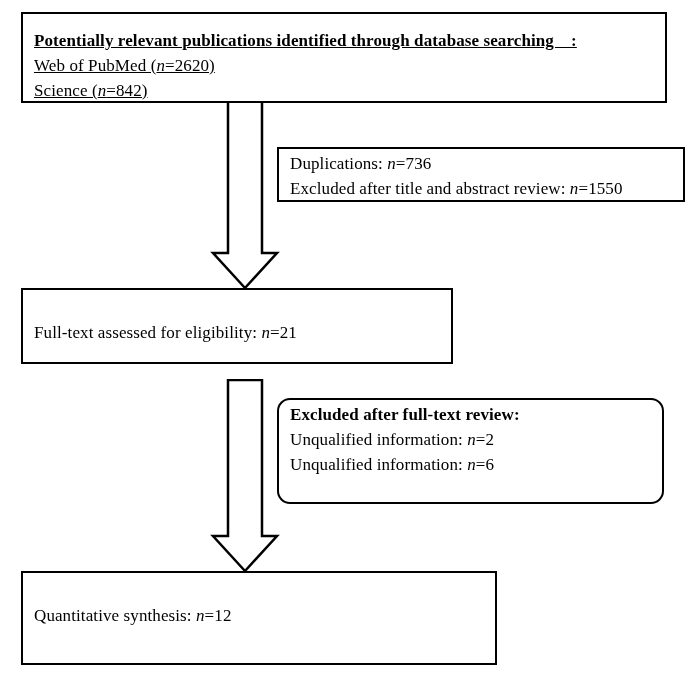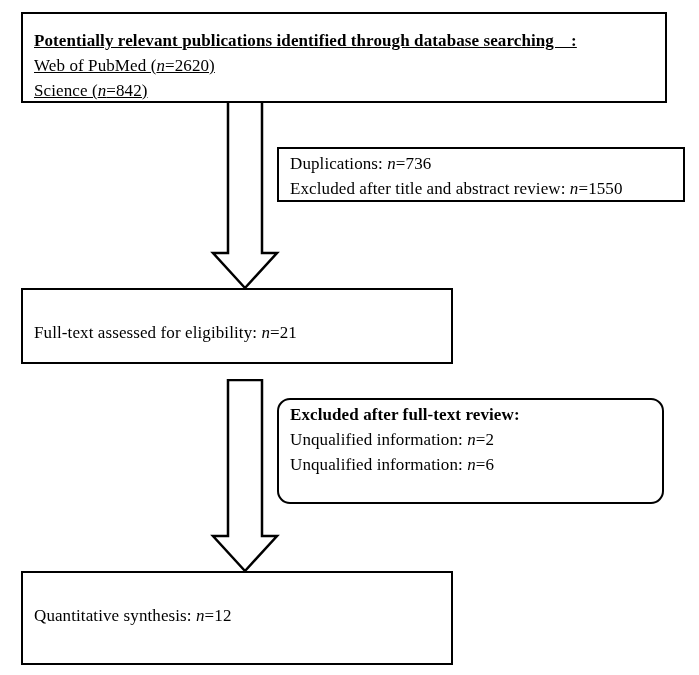--- a/index.html
+++ b/index.html
@@ -52,21 +52,21 @@
 
   #box-excluded-screen { left: 277px; top: 147px; width: 408px; height: 55px; }
   #box-excluded-screen .box-inner { top: 2px; }
 
   #box-fulltext        { left: 21px;  top: 288px; width: 432px; height: 76px; }
   #box-fulltext .box-inner { top: 30px; }
 
   #box-excluded-full   { left: 277px; top: 398px; width: 387px; height: 106px; border-radius: 13px; }
   #box-excluded-full .box-inner { top: 2px; }
 
-  #box-synthesis       { left: 21px;  top: 571px; width: 432px; height: 94px; }
+  #box-synthesis       { left: 21px;  top: 571px; width: 476px; height: 94px; }
   #box-synthesis .box-inner { top: 30px; }
 
   
   .arrow-svg {
     position: absolute;
     z-index: 2;
   }
   #arrow-1 { left: 208px; top: 99px;  width: 74px; height: 192px; }
   #arrow-2 { left: 208px; top: 379px; width: 74px; height: 195px; }
 </style>

